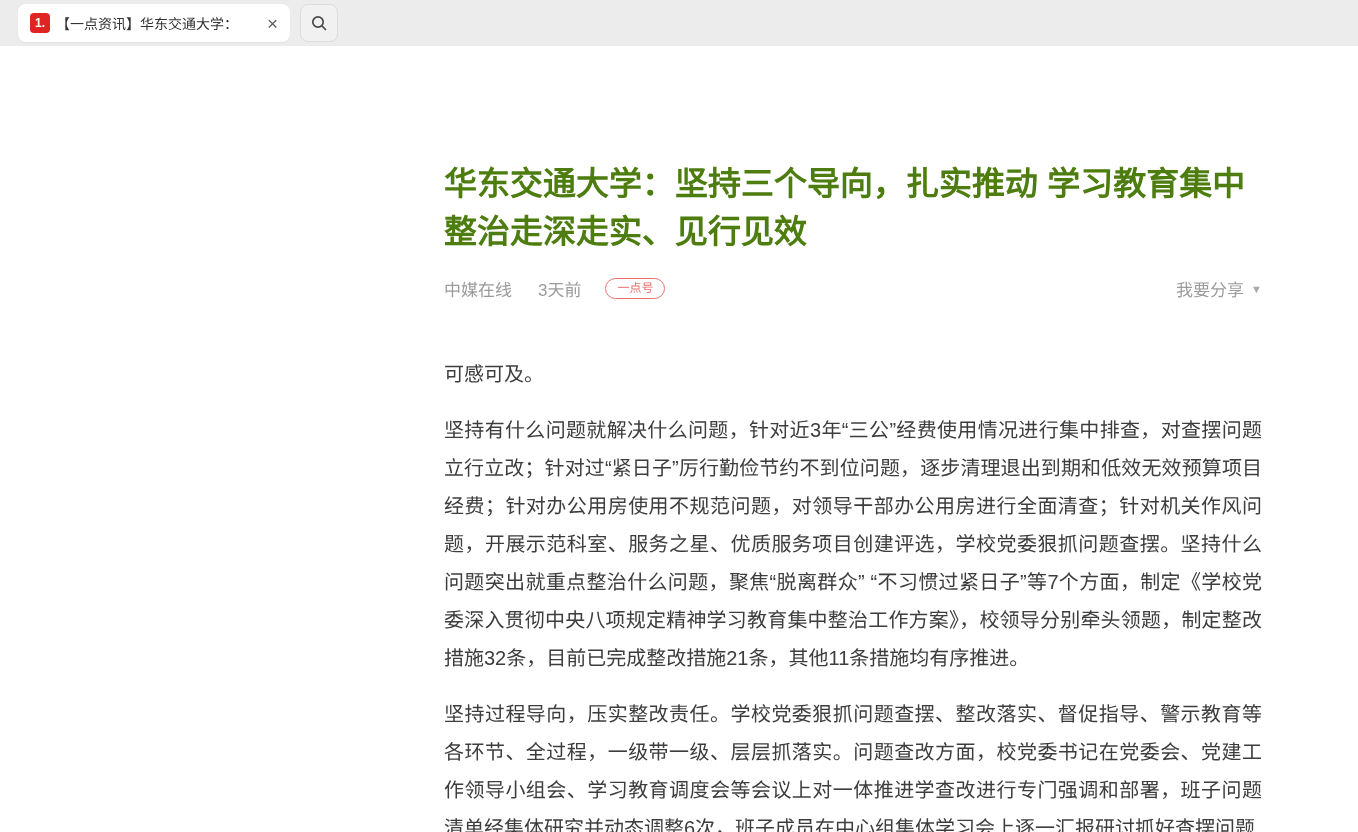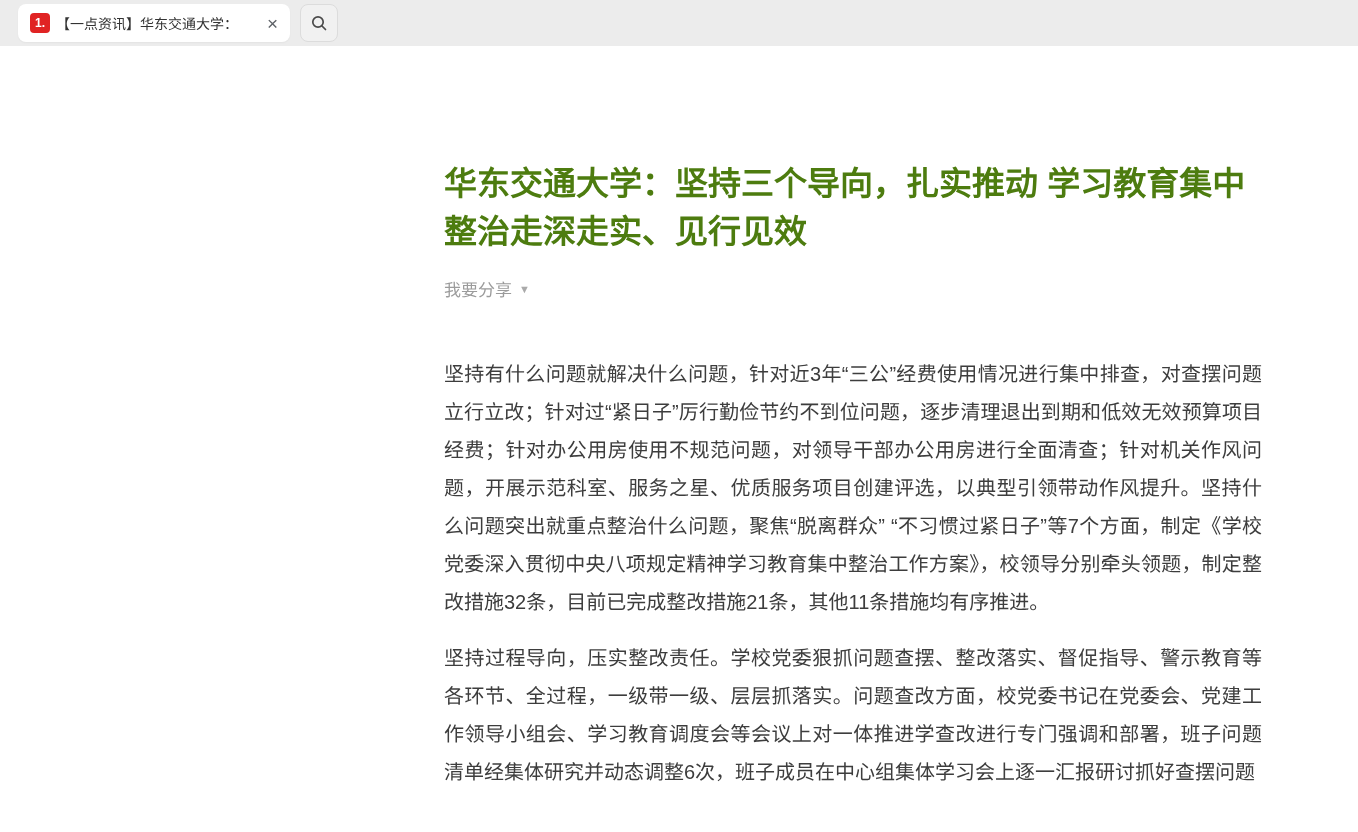--- a/index.html
+++ b/index.html
@@ -131,25 +131,31 @@
     </span>
   </div>
 </div>
 
 <div class="page">
   <div class="article">
 
     <h1 class="article-title">华东交通大学：坚持三个导向，扎实推动 学习教育集中整治走深走实、见行见效</h1>
 
     <div class="byline">
+      <div class="byline-left">
+        <span class="source">中媒在线</span>
+        <span class="pub-time">3天前</span>
+        <span class="badge">一点号</span>
+      </div>
       <div class="share">
         <span class="share-label">我要分享</span>
         <span class="caret">▼</span>
       </div>
     </div>
 
     <div class="article-body">
-      <p>坚持有什么问题就解决什么问题，针对近3年“三公”经费使用情况进行集中排查，对查摆问题立行立改；针对过“紧日子”厉行勤俭节约不到位问题，逐步清理退出到期和低效无效预算项目经费；针对办公用房使用不规范问题，对领导干部办公用房进行全面清查；针对机关作风问题，开展示范科室、服务之星、优质服务项目创建评选，以典型引领带动作风提升。坚持什么问题突出就重点整治什么问题，聚焦“脱离群众” “不习惯过紧日子”等7个方面，制定《学校党委深入贯彻中央八项规定精神学习教育集中整治工作方案》，校领导分别牵头领题，制定整改措施32条，目前已完成整改措施21条，其他11条措施均有序推进。</p>
+      <p>可感可及。</p>
+      <p>坚持有什么问题就解决什么问题，针对近3年“三公”经费使用情况进行集中排查，对查摆问题立行立改；针对过“紧日子”厉行勤俭节约不到位问题，逐步清理退出到期和低效无效预算项目经费；针对办公用房使用不规范问题，对领导干部办公用房进行全面清查；针对机关作风问题，开展示范科室、服务之星、优质服务项目创建评选，学校党委狠抓问题查摆。坚持什么问题突出就重点整治什么问题，聚焦“脱离群众” “不习惯过紧日子”等7个方面，制定《学校党委深入贯彻中央八项规定精神学习教育集中整治工作方案》，校领导分别牵头领题，制定整改措施32条，目前已完成整改措施21条，其他11条措施均有序推进。</p>
       <p>坚持过程导向，压实整改责任。学校党委狠抓问题查摆、整改落实、督促指导、警示教育等各环节、全过程，一级带一级、层层抓落实。问题查改方面，校党委书记在党委会、党建工作领导小组会、学习教育调度会等会议上对一体推进学查改进行专门强调和部署，班子问题清单经集体研究并动态调整6次，班子成员在中心组集体学习会上逐一汇报研讨抓好查摆问题</p>
     </div>
 
   </div>
 </div>
 
 </body></html>

